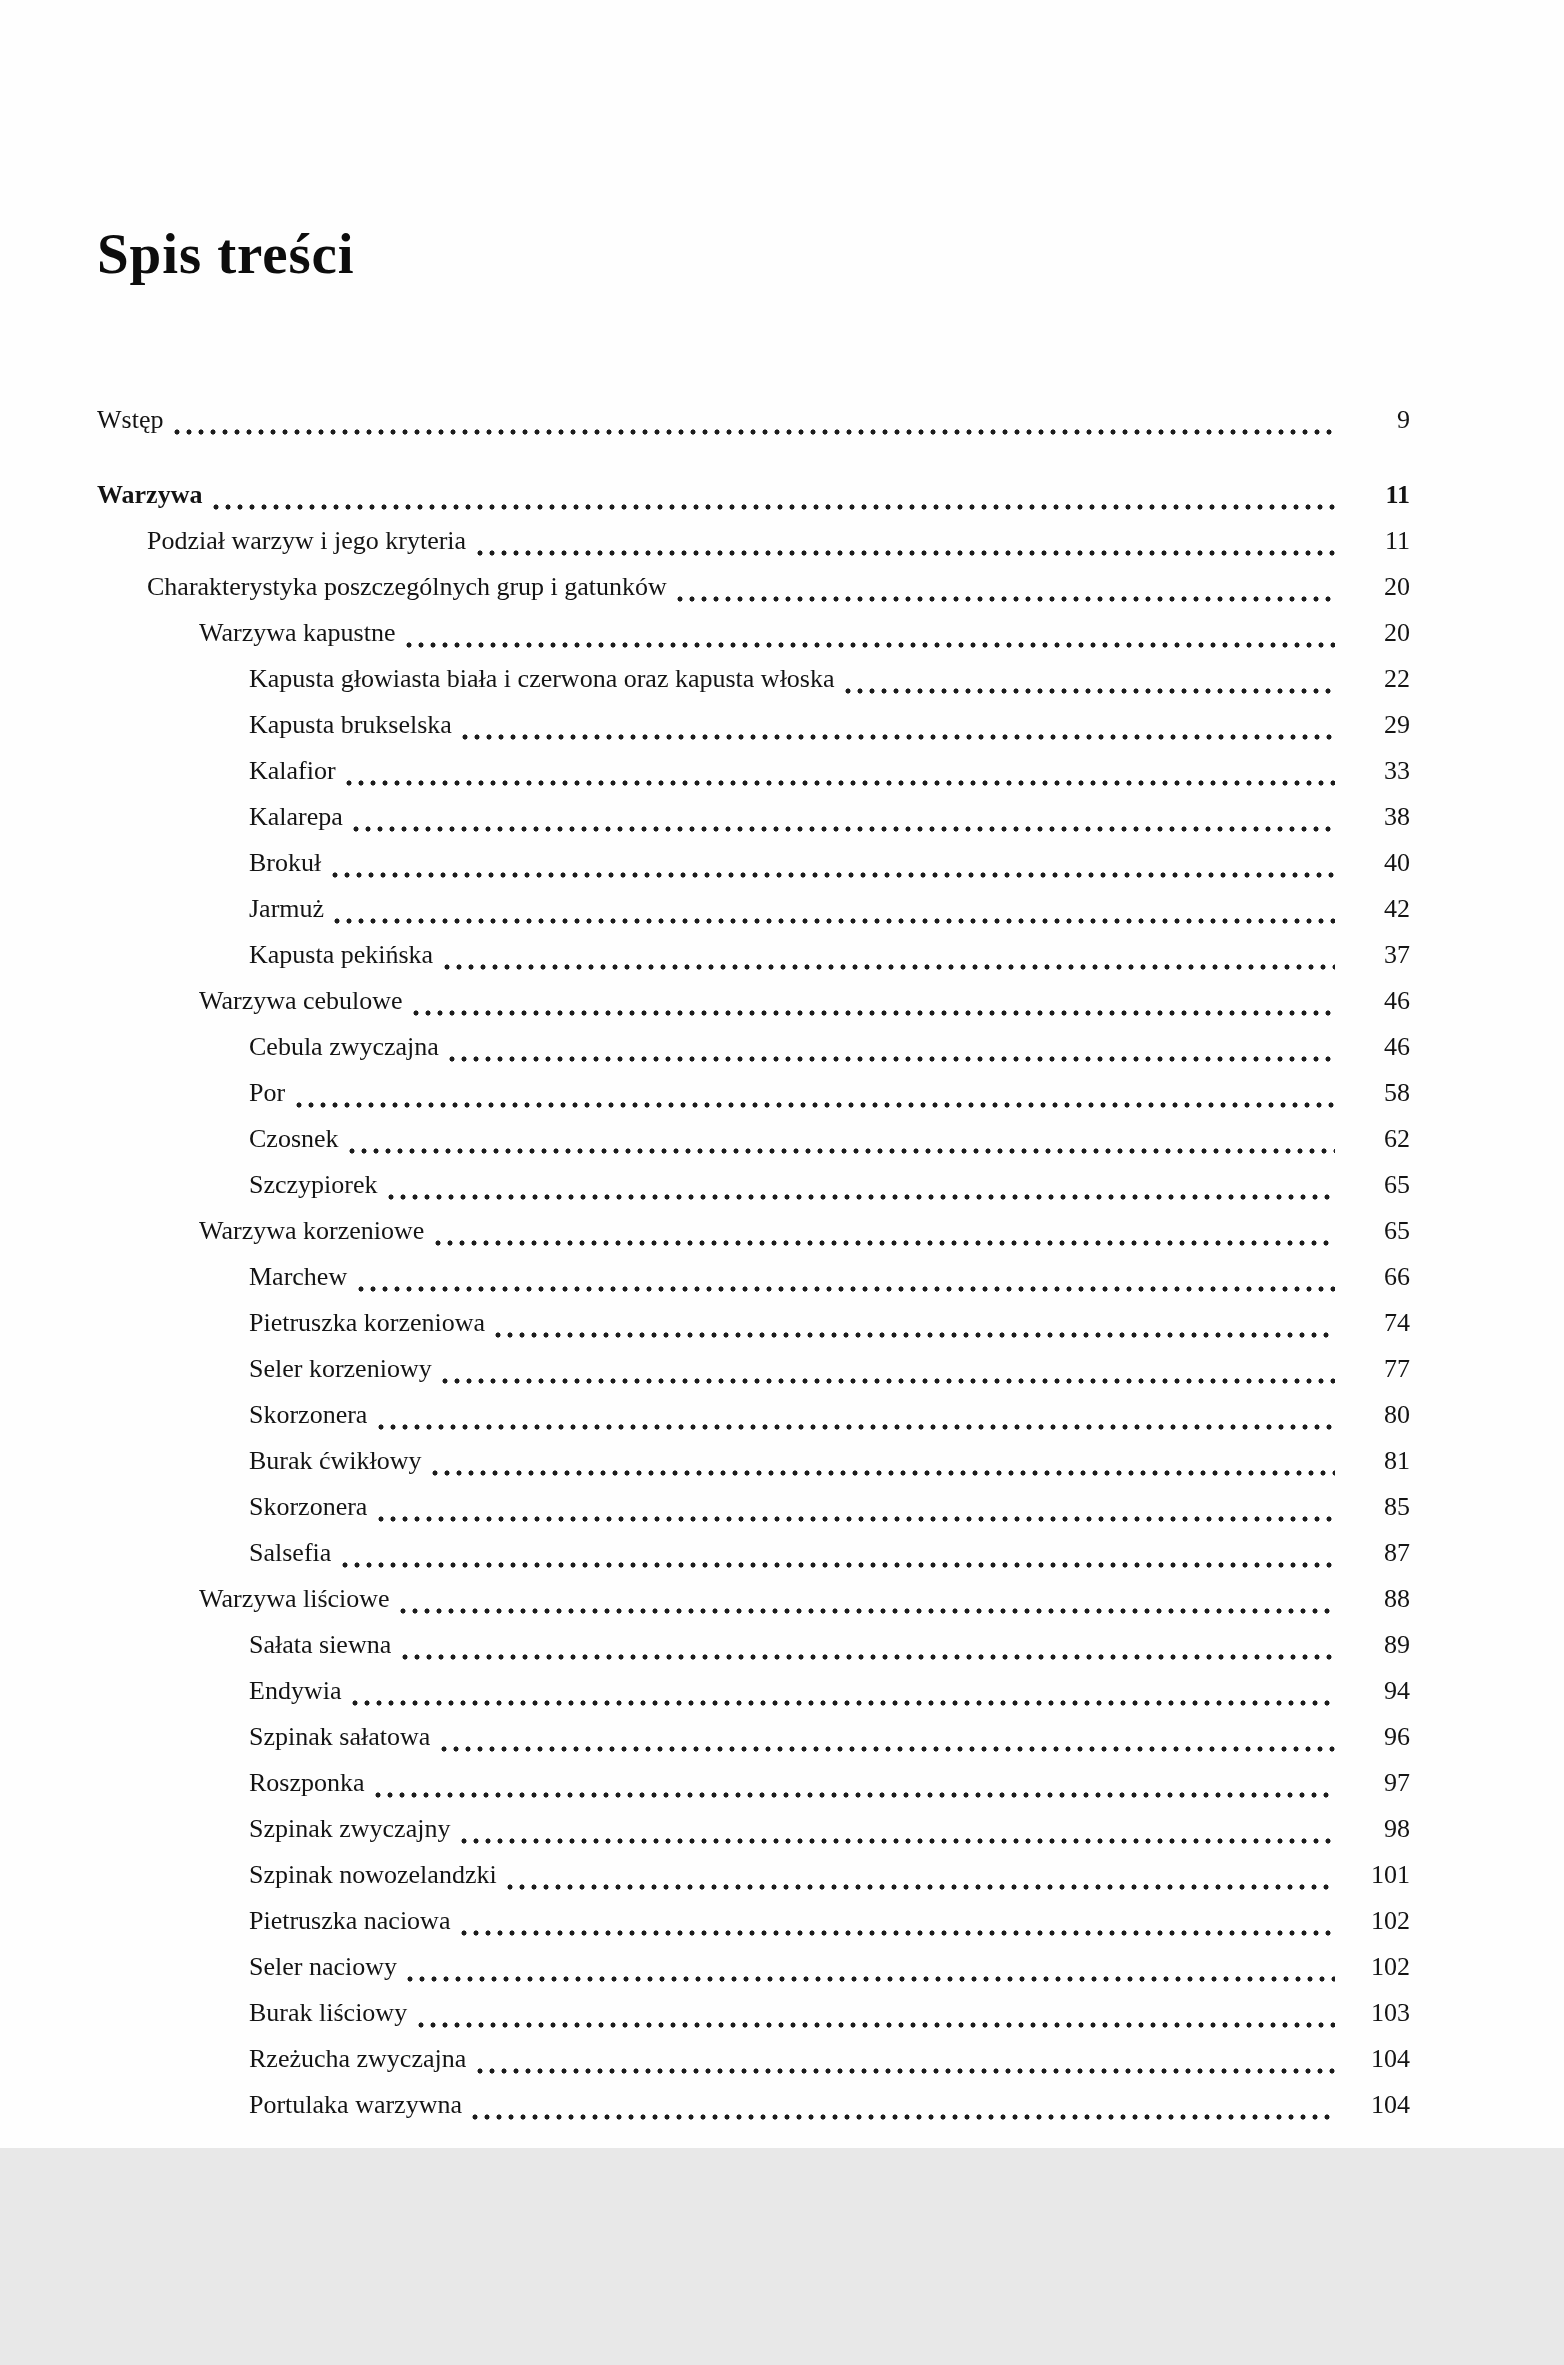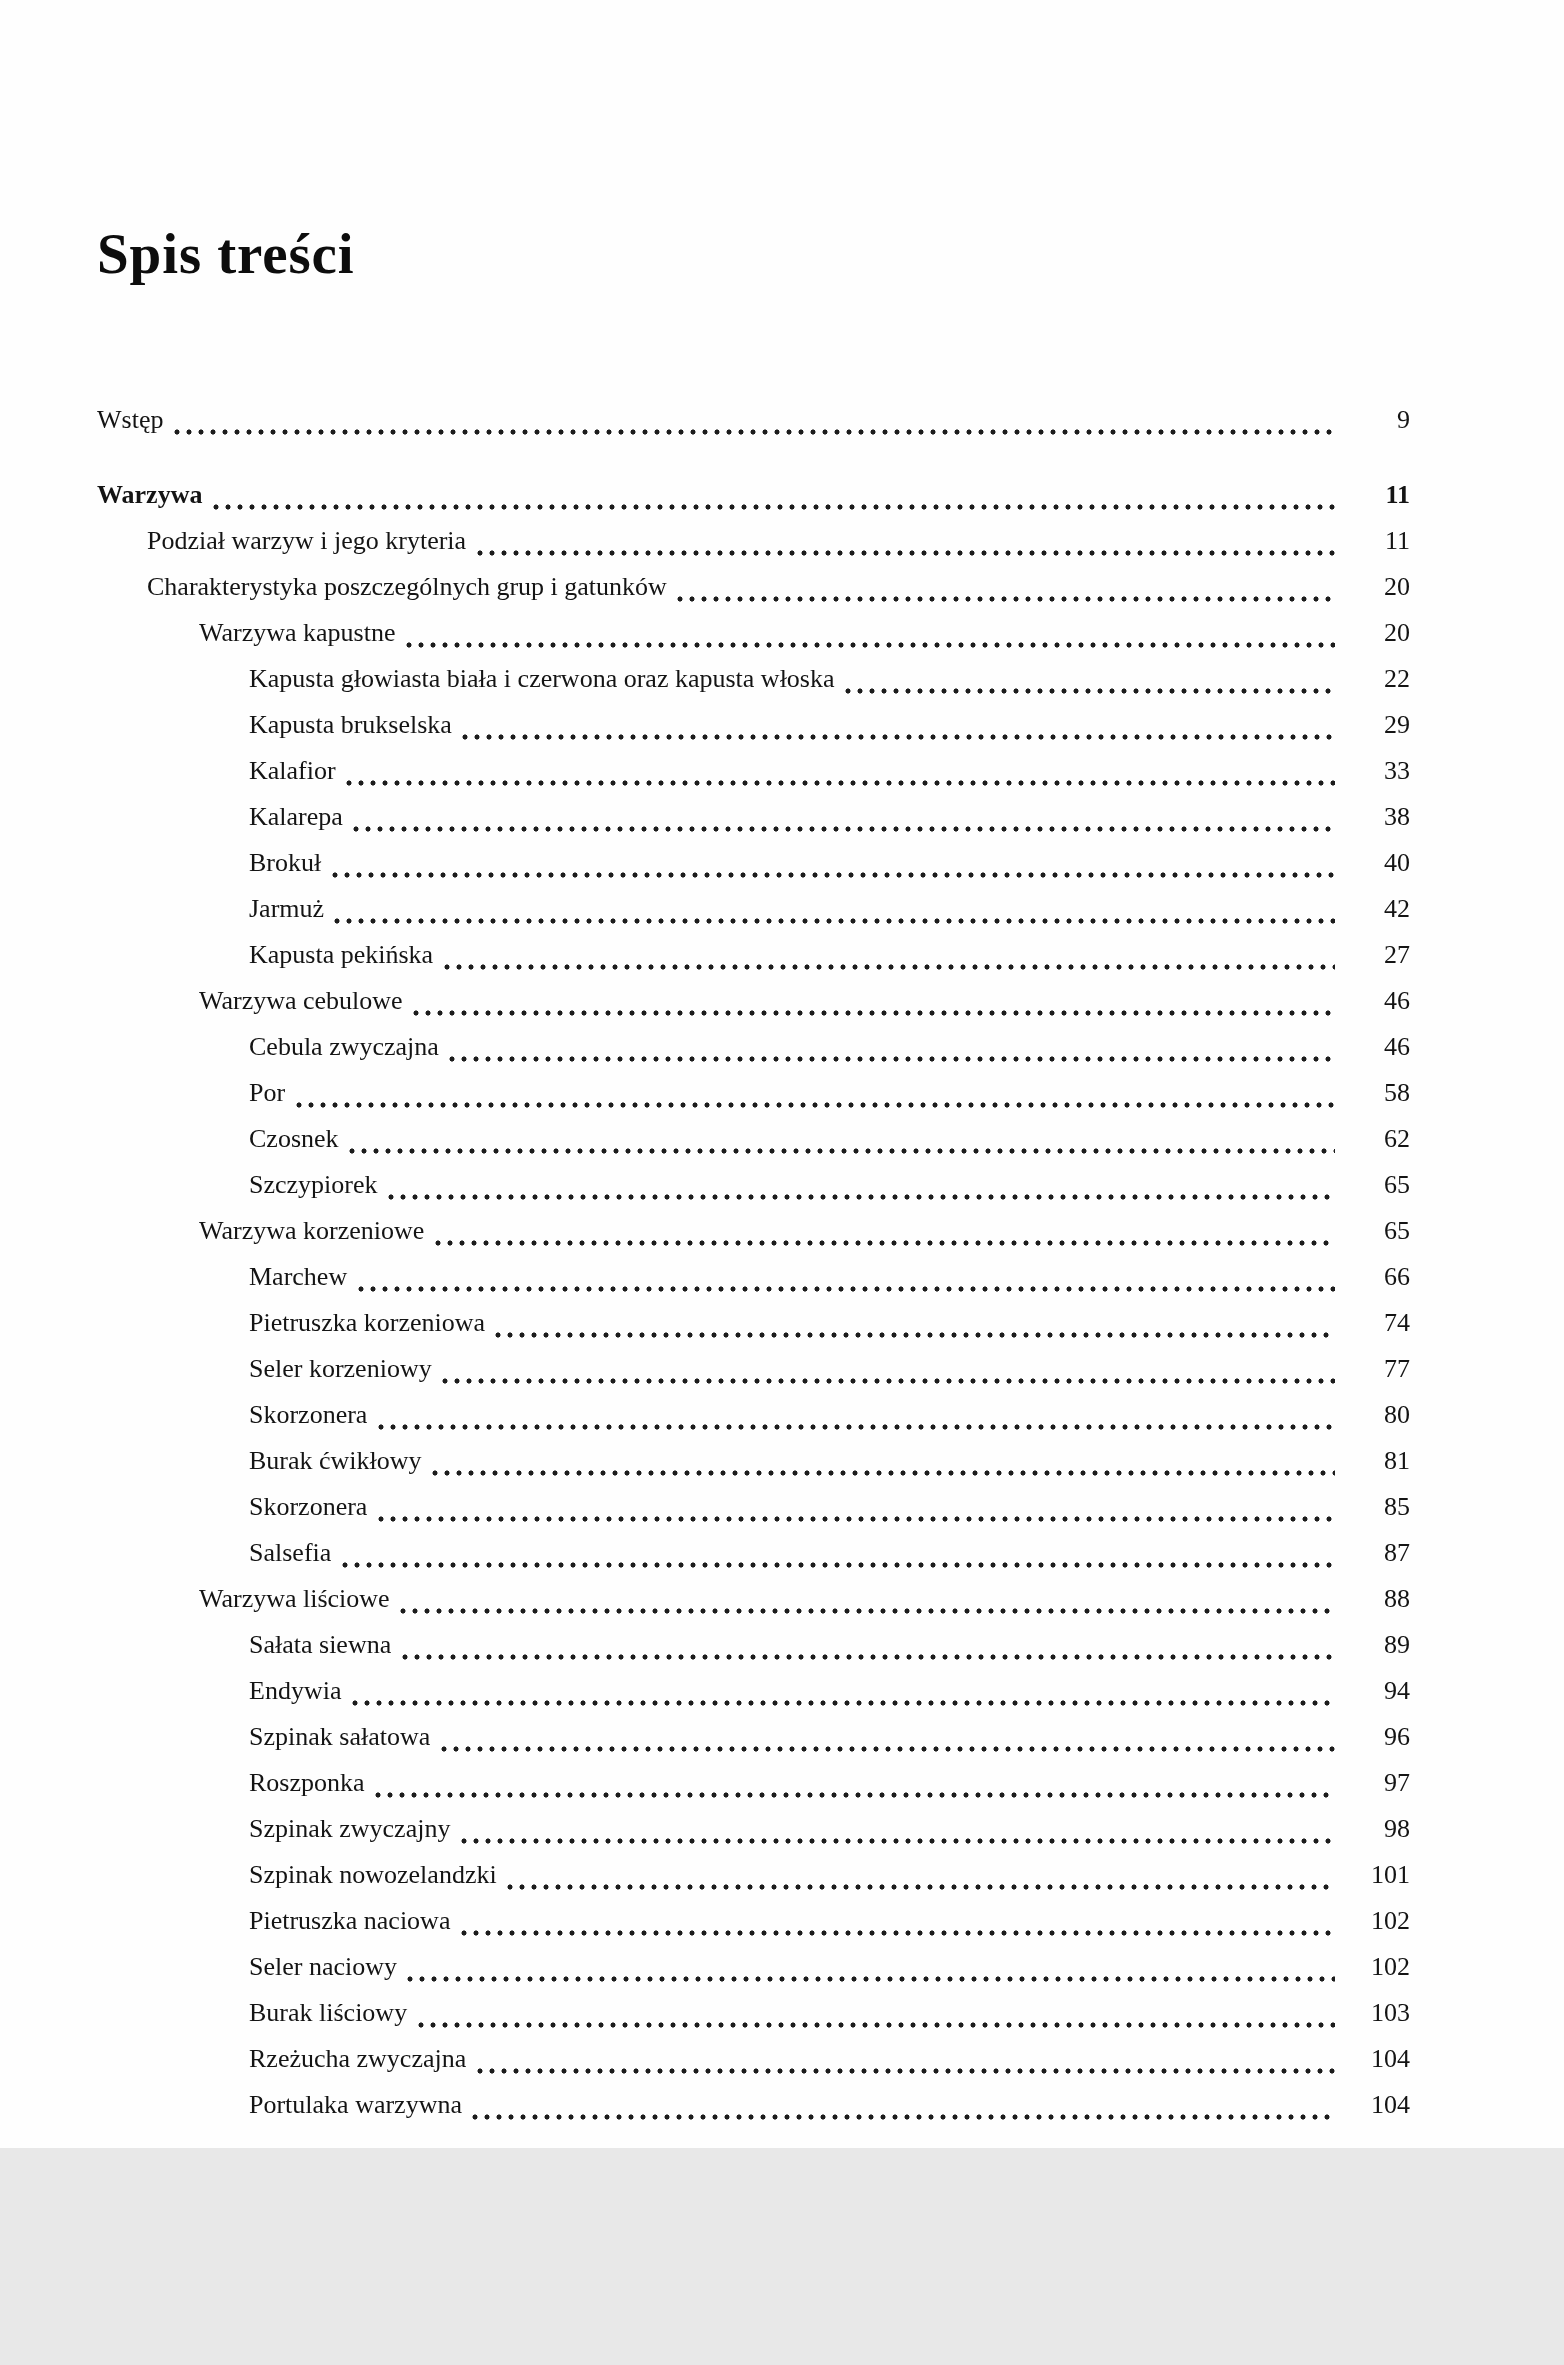--- a/index.html
+++ b/index.html
@@ -124,21 +124,21 @@
         <span class="toc-page">40</span>
       </div>
       <div class="toc-row level-3">
         <span class="toc-label">Jarmuż</span>
         <span class="leader"></span>
         <span class="toc-page">42</span>
       </div>
       <div class="toc-row level-3">
         <span class="toc-label">Kapusta pekińska</span>
         <span class="leader"></span>
-        <span class="toc-page">27</span>
+        <span class="toc-page">37</span>
       </div>
       <div class="toc-row level-2">
         <span class="toc-label">Warzywa cebulowe</span>
         <span class="leader"></span>
         <span class="toc-page">46</span>
       </div>
       <div class="toc-row level-3">
         <span class="toc-label">Cebula zwyczajna</span>
         <span class="leader"></span>
         <span class="toc-page">46</span>

